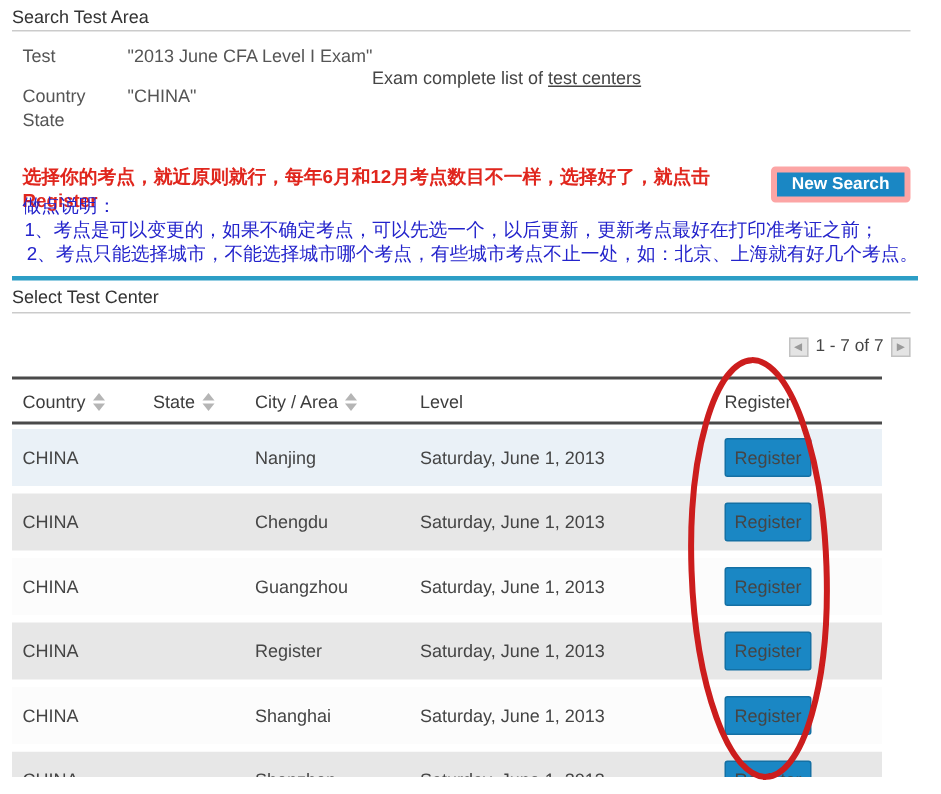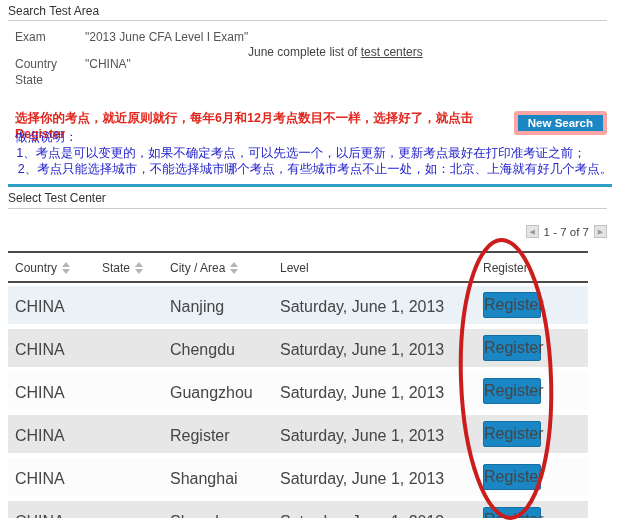--- a/index.html
+++ b/index.html
@@ -34,62 +34,62 @@
   .btn-register {
     background:#1a87c4; border:1px solid #1470a4; color:#fff;
     font-family:"Liberation Sans", sans-serif; font-size:11.5px;
     width:58px; height:26px; border-radius:2px; cursor:pointer;
   }
 
   
   .blue-divider { height:3px; background:#2d9ec6; }
 
   
-  .pagination { display:flex; align-items:center; gap:5px; color:#444; font-size:11.5px; }
+  .pagination { display:flex; gap:5px; color:#444; font-size:11.5px; }
   .pg-btn {
     width:13px; height:13px; background:#e4e4e4; border:1px solid #c2c2c2;
     color:#9a9a9a; font-size:7px; line-height:11px; text-align:center; cursor:pointer;
   }
 
   
   .tbl-border { height:2px; background:#4a4a4a; }
   .th-cell { position:absolute; top:8px; color:#3d3d3d; font-size:12px; display:flex; align-items:flex-start; }
   .sort { display:inline-flex; flex-direction:column; margin-left:5px; margin-top:1px; cursor:pointer; }
   .sort .up { width:0; height:0; border-left:4px solid transparent; border-right:4px solid transparent; border-bottom:5px solid #b5b5b5; margin-bottom:2px; }
   .sort .dn { width:0; height:0; border-left:4px solid transparent; border-right:4px solid transparent; border-top:5px solid #b5b5b5; }
 
   .row { position:absolute; left:8px; width:580px; height:38px; }
   .row-blue { background:#eaf1f7; }
   .row-gray { background:#e7e7e7; }
   .row-white { background:#fcfcfc; }
-  .cell { position:absolute; top:12px; color:#454545; font-size:16px; white-space:nowrap; }
+  .cell { position:absolute; top:12px; color:#454545; font-size:12px; white-space:nowrap; }
   .c-country { left:7px; }
   .c-city    { left:162px; }
   .c-date    { left:272px; }
   .c-reg     { left:475px; top:6px; }
   .clip-wrap { position:absolute; left:8px; top:501px; width:580px; height:17px; overflow:hidden; }
   .clip-wrap .row { left:0; top:0; }
 
   
   .overlay { position:absolute; left:0; top:0; width:627px; height:529px; pointer-events:none; }
 </style>
 </head>
 <body>
 
 <div class="abs section-title" style="left:8px; top:4px;">Search Test Area</div>
 <div class="abs hr" style="left:8px; top:20px; width:599px;"></div>
 
-<div class="abs label" style="left:15px; top:30px;">Exam</div>
+<div class="abs label" style="left:15px; top:30px;">Test</div>
 <div class="abs value exam-value" style="left:85px; top:30px;">"2013 June CFA Level I Exam"</div>
 <div class="abs label" style="left:15px; top:57px;">Country</div>
 <div class="abs value" style="left:85px; top:57px;">"CHINA"</div>
 <div class="abs label" style="left:15px; top:73px;">State</div>
 
 <div class="abs link-line" style="left:248px; top:45px;">
-  <span>June complete list of </span><span class="link">test centers</span>
+  <span>Exam complete list of </span><span class="link">test centers</span>
 </div>
 
 <div class="abs note-red" style="left:15px; top:110px; width:500px;">选择你的考点，就近原则就行，每年6月和12月考点数目不一样，选择好了，就点击Register</div>
 <div class="abs note-blue" style="left:15px; top:129px;">做点说明：</div>
 <div class="abs note-blue" style="left:1px; top:145px; width:600px;">1、考点是可以变更的，如果不确定考点，可以先选一个，以后更新，更新考点最好在打印准考证之前；</div>
 <div class="abs note-blue" style="left:15px; top:161px; width:600px;">2、考点只能选择城市，不能选择城市哪个考点，有些城市考点不止一处，如：北京、上海就有好几个考点。</div>
 
 <button class="abs btn-blue" style="right:20px; top:111px;">New Search</button>
 
 <div class="abs blue-divider" style="left:8px; top:184px; width:604px;"></div>

